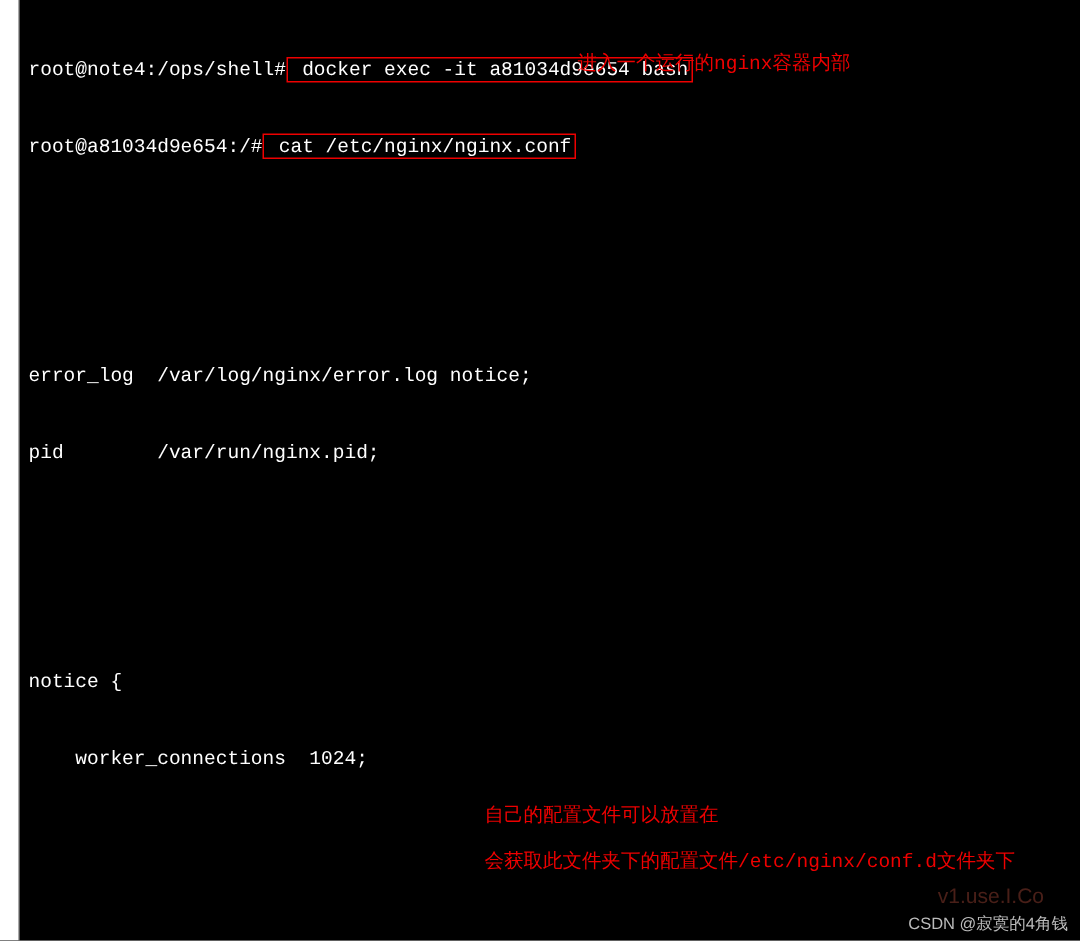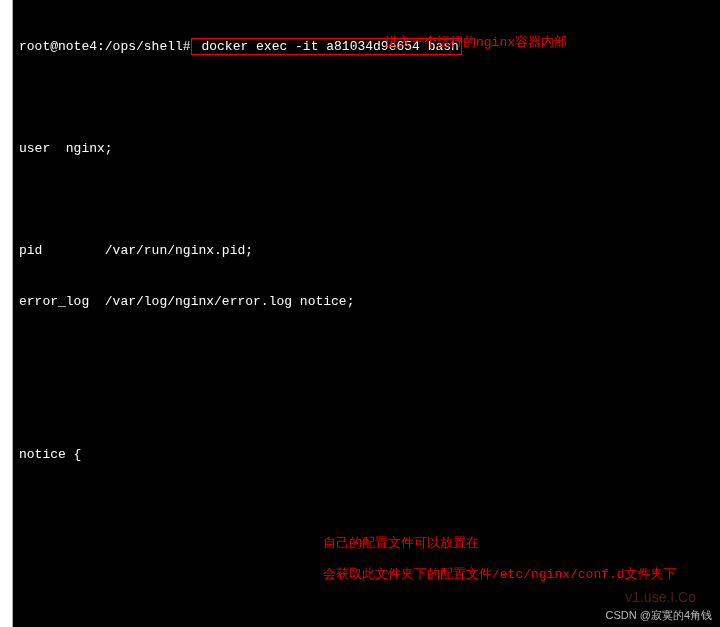--- a/index.html
+++ b/index.html
@@ -54,28 +54,29 @@
     color: #bbb;
     font-family: "Microsoft YaHei", sans-serif;
     font-size: 11px;
   }
 </style>
 </head>
 <body>
 
 <div class="terminal">
   <div class="line"><span>root@note4:/ops/shell#</span><span class="redbox"><span> docker exec -it a81034d9e654 bash</span></span></div>
+  <div class="line"><span>root@a81034d9e654:/#</span><span class="redbox"><span> cat /etc/nginx/nginx.conf</span></span></div>
   <div class="line"></div>
-  <div class="line">user  nginx;</div>
   <div class="line"></div>
+  <div class="line">error_log  /var/log/nginx/error.log notice;</div>
   <div class="line">pid        /var/run/nginx.pid;</div>
-  <div class="line">error_log  /var/log/nginx/error.log notice;</div>
   <div class="line"></div>
   <div class="line"></div>
   <div class="line">notice {</div>
+  <div class="line">    worker_connections  1024;</div>
   
   
   
   
   
   
   
   
   
   

